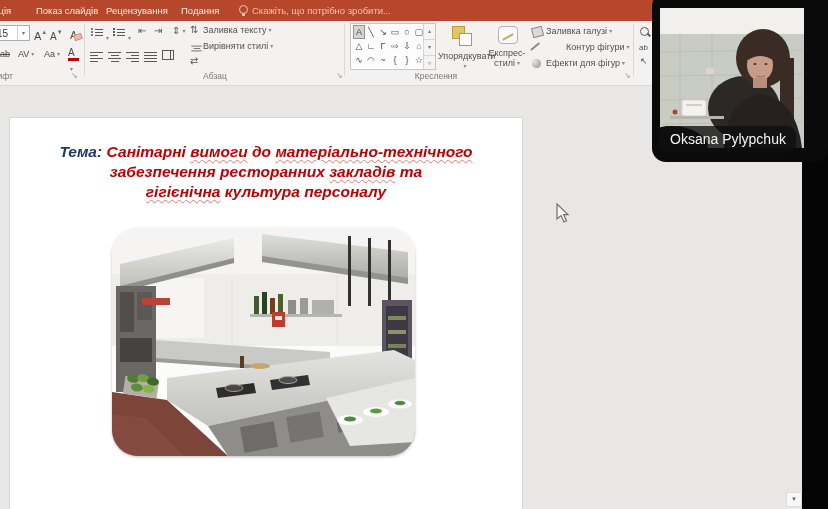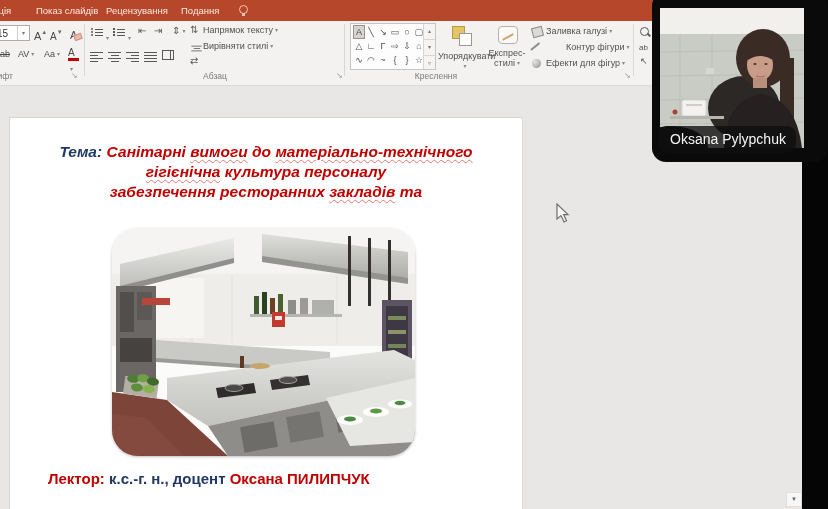--- a/index.html
+++ b/index.html
@@ -97,20 +97,21 @@
 </style>
 </head>
 <body>
 
 <div class="abs tabbar">
   <span class="tab" style="left:-27px">Анімація</span>
   <span class="tab" style="left:36px">Показ слайдів</span>
   <span class="tab" style="left:106px">Рецензування</span>
   <span class="tab" style="left:181px">Подання</span>
   <span class="bulb" style="left:239px"></span>
+  <span class="tellme" style="left:252px">Скажіть, що потрібно зробити...</span>
 </div>
 
 <div class="abs ribbon">
 
   
   <div class="sizebox">
     <span>15</span>
     <span class="dda">▾</span>
   </div>
   <span class="fbtn" style="left:34px;top:4px"><span>A</span><span class="sup">▲</span></span>
@@ -160,21 +161,21 @@
     </span>
   <span class="al j" style="left:144px;top:29px">
       <i></i>
       <i></i>
       <i></i>
       <i></i>
     </span>
   <span class="cols dd" style="left:162px;top:29px"></span>
 
   <span class="arrglyph" style="position:absolute;left:190px;top:3px">⇅</span>
-  <span class="rtext dd" style="left:203px;top:3px"><span>Напрямок тексту</span></span>
+  <span class="rtext dd" style="left:203px;top:3px"><span>Заливка тексту</span></span>
   <span class="al c" style="left:190px;top:22px;transform:scale(.8)">
       <i></i>
       <i></i>
       <i></i>
     </span>
   <span class="rtext dd" style="left:203px;top:19px"><span>Вирівняти стилі</span></span>
   <span class="arrglyph" style="position:absolute;left:190px;top:34px">⇄</span>
   <span class="glabel" style="left:180px;width:70px;text-align:center">Абзац</span>
   <span class="launcher" style="left:336px;top:51px">↘</span>
   <div class="vdiv" style="left:344px"></div>
@@ -231,24 +232,24 @@
 </div>
 
 <div class="abs workspace">
   <div class="slide">
 
     <div class="titleblock">
       <div>
         <span class="navy">Тема: </span><span class="red"><span>Санітарні </span><span class="wavy">вимоги</span><span> до </span><span class="wavy">матеріально-технічного</span></span>
       </div>
       <div class="red">
-        <span class="wavy">гігієнічна</span><span> культура персоналу</span>
+        <span>забезпечення ресторанних </span><span class="wavy">закладів</span><span> та</span>
       </div>
       <div class="red">
-        <span>забезпечення ресторанних </span><span class="wavy">закладів</span><span> та</span>
+        <span class="wavy">гігієнічна</span><span> культура персоналу</span>
       </div>
     </div>
 
     <div class="kitchen">
       <svg width="303" height="228" viewBox="0 0 303 228" xmlns="http://www.w3.org/2000/svg">
         <defs>
           <linearGradient id="steelA" x1="0" y1="0" x2="0" y2="1">
             <stop offset="0" stop-color="#e9e9e7"></stop>
               <stop offset="1" stop-color="#bdbdb9"></stop>
           </linearGradient>
@@ -342,23 +343,20 @@
         <g transform="rotate(8 29 159)">
           <ellipse cx="20" cy="152" rx="6" ry="4" fill="#4e7d33"></ellipse>
           <ellipse cx="30" cy="150" rx="6" ry="4" fill="#6fa043"></ellipse>
           <ellipse cx="40" cy="152" rx="6" ry="4" fill="#3f6a2a"></ellipse>
           <ellipse cx="25" cy="160" rx="6" ry="4" fill="#5c8f3a"></ellipse>
           <ellipse cx="37" cy="160" rx="6" ry="4" fill="#86b54e"></ellipse>
         </g>
       </svg>
     </div>
 
-    <div class="lecturer">
-      <span class="red">Лектор:</span><span class="navy"> к.с.-г. н., доцент </span><span class="red">Оксана ПИЛИПЧУК</span>
-    </div>
   </div>
 </div>
 
 <div class="abs scrollbtn">▼</div>
 
 <svg class="abs cursor" width="14" height="20" viewBox="0 0 14 20">
   <path d="M1,1 L1,16 L5,12.6 L8,19 L10.5,17.8 L7.6,11.6 L12,11.6 Z" fill="#f7f7f7" stroke="#6e6e6e" stroke-width="1.2"></path>
 </svg>
 
 <div class="abs blackedge"></div>

